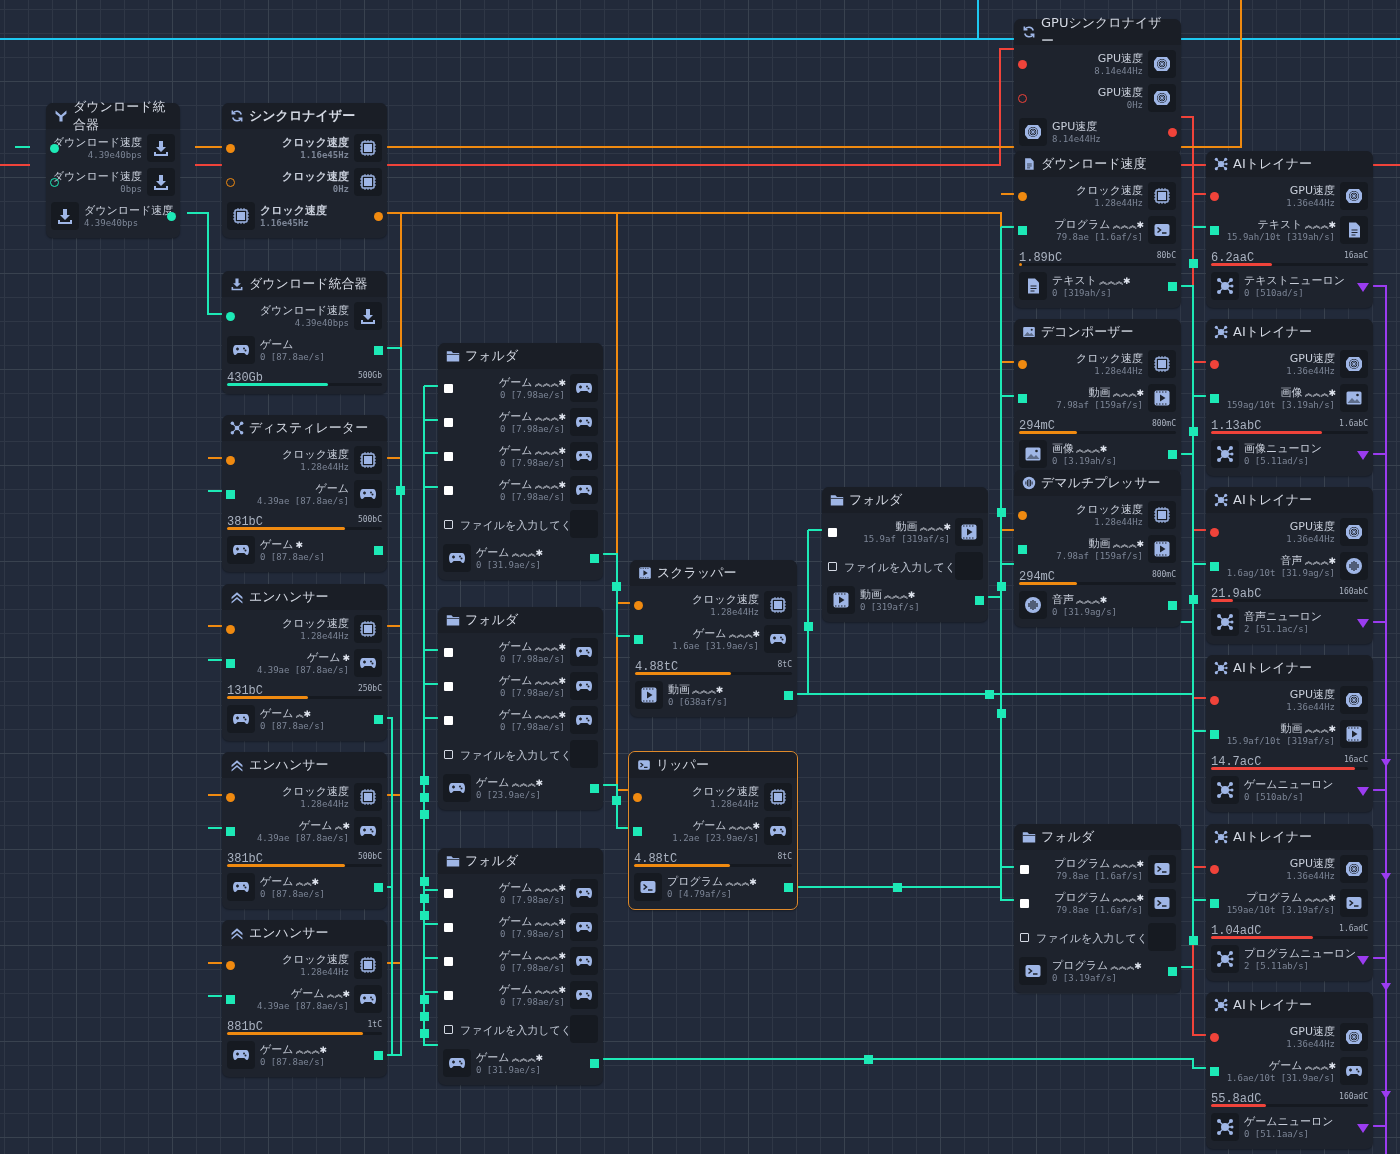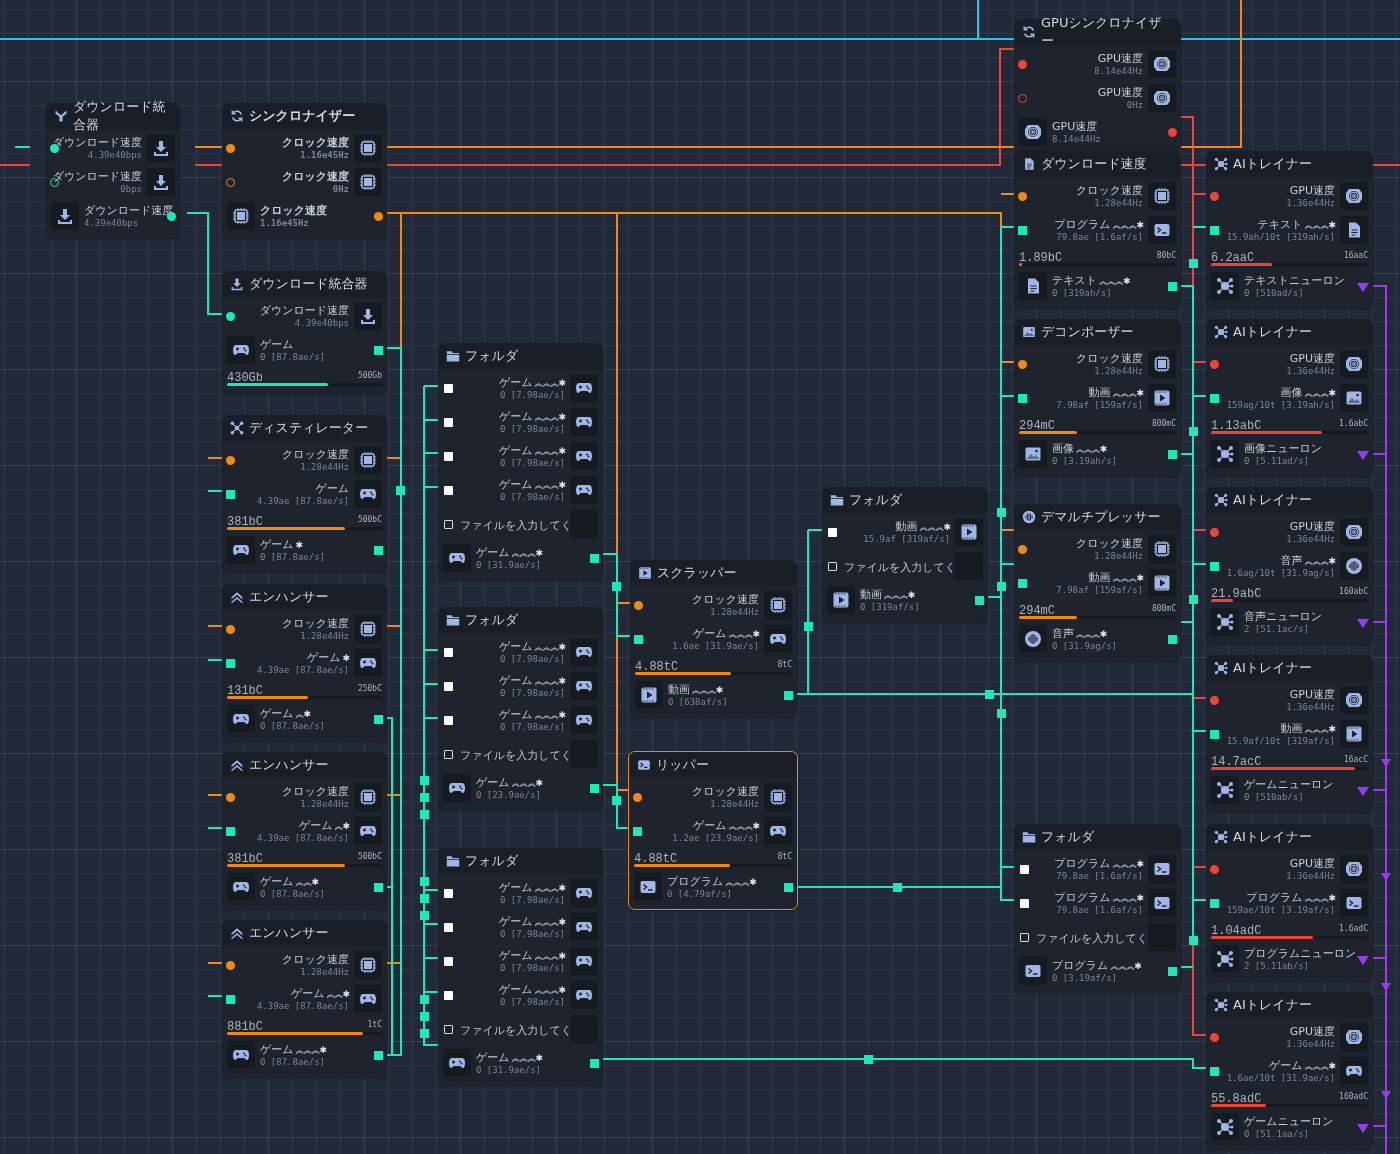--- a/index.html
+++ b/index.html
@@ -1038,21 +1038,21 @@
             <svg class="ic" viewBox="0 0 18 18">
               <rect x="1.5" y="2.5" width="15" height="13" rx="1.5" fill="#9fb6e6"></rect>
               <path d="M2.5 14l4.5-5 3 3 2-2 3.5 4z" fill="#1e232d" opacity=".5"></path>
               <circle cx="12.5" cy="6" r="1.3" fill="#1e232d"></circle>
             </svg>
           </span>
           <span class="port " style="background: rgb(29, 233, 182); right: 4px; top: 12px;"></span>
         </div>
       </div>
     </div>
-    <div class="node" style="left: 1014px; top: 504px; width: 167px;">
+    <div class="node" style="left: 1014px; top: 470px; width: 167px;">
       <div class="hdr">
         <span class="hi">
           <svg class="ic" viewBox="0 0 18 18">
             <circle cx="9" cy="9" r="8" fill="#9fb6e6"></circle>
             <path d="M5 7v4M7 5v8M9 4v10M11 5v8M13 7v4" stroke="#1e232d" stroke-width="1.2"></path>
           </svg>
         </span>
         <span>デマルチプレッサー</span>
       </div>
       <div style="padding: 3px 0px 4px;">

